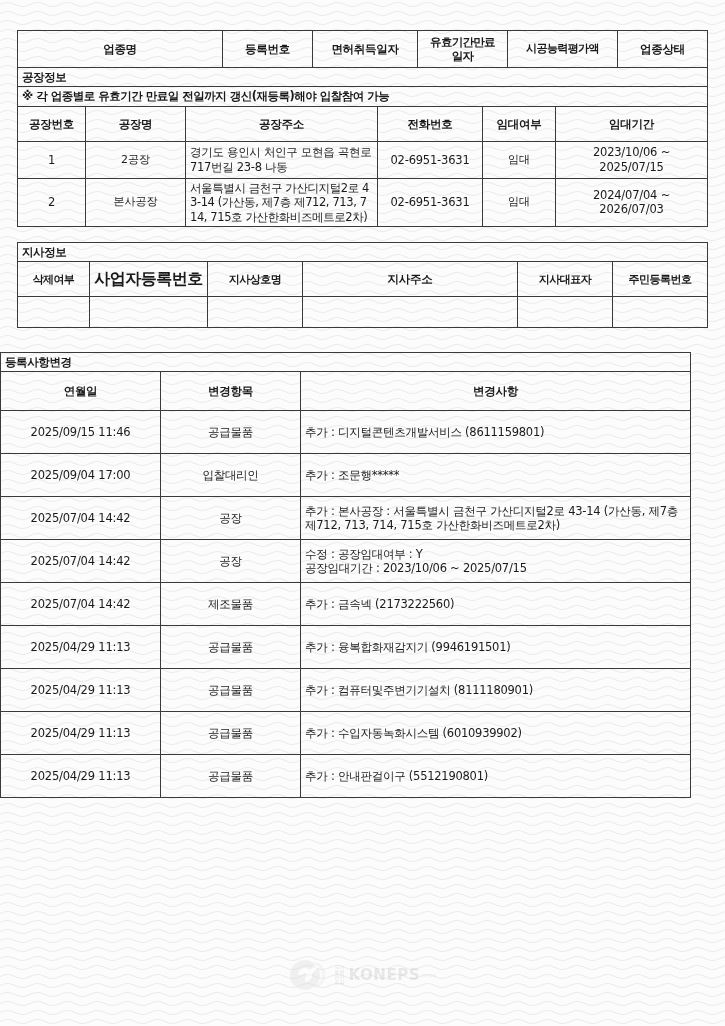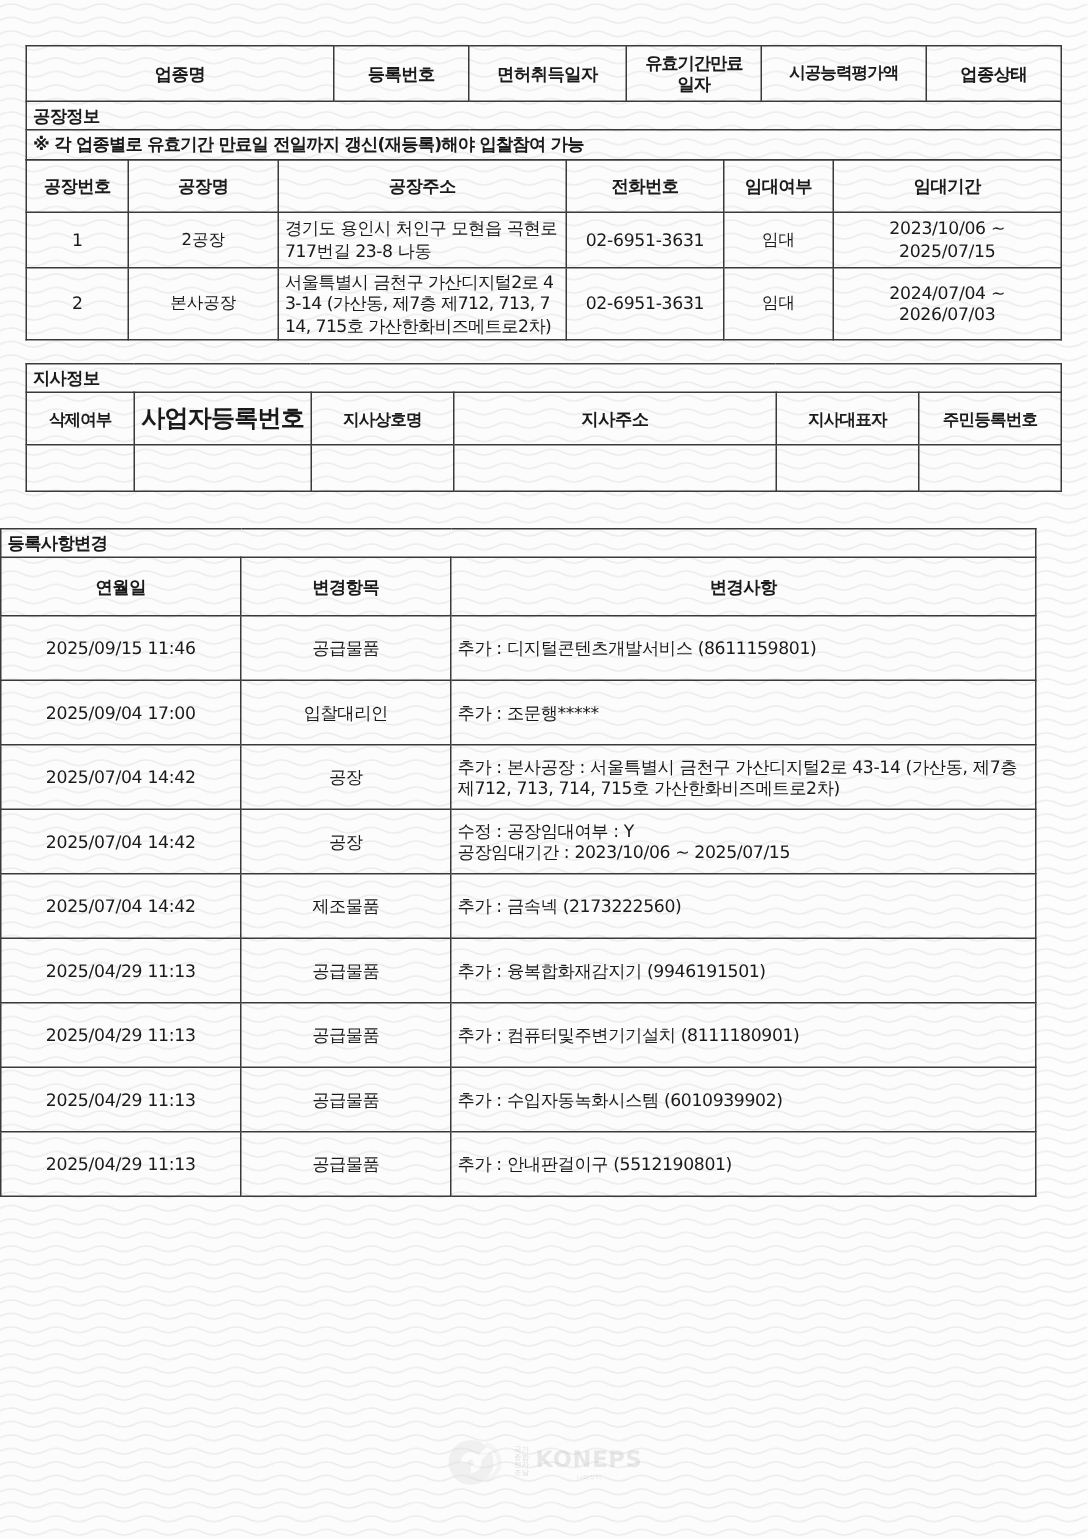--- a/index.html
+++ b/index.html
@@ -351,20 +351,20 @@
         <path d="M10 21 a7 7 0 1 1 7 7 l0 -5 a2 2 0 1 0 -2 -2 z" fill="#ffffff"></path>
         <path d="M17 21 L30 8 L30 14 L22 21 z" fill="#ffffff"></path>
         <path d="M27 9 a13 13 0 0 1 9 12 a13 13 0 0 1 -9 12" fill="none" stroke="#e2e2e2" stroke-width="3"></path>
       </svg>
       <div class="wm-text-wrap">
         <span class="wm-kor">국가</span>
         <span class="wm-kor">종합</span>
         <span class="wm-kor">전자</span>
         <span class="wm-kor">조달</span>
       </div>
-      <div style="display:flex;flex-direction:column;align-items:center">
+      <div style="display:flex;flex-direction:row;align-items:center">
         <span class="wm-brand">KONEPS</span>
         <span class="wm-sub">나라장터</span>
       </div>
     </div>
   </div>
 
 </div>
 
 </body></html>

